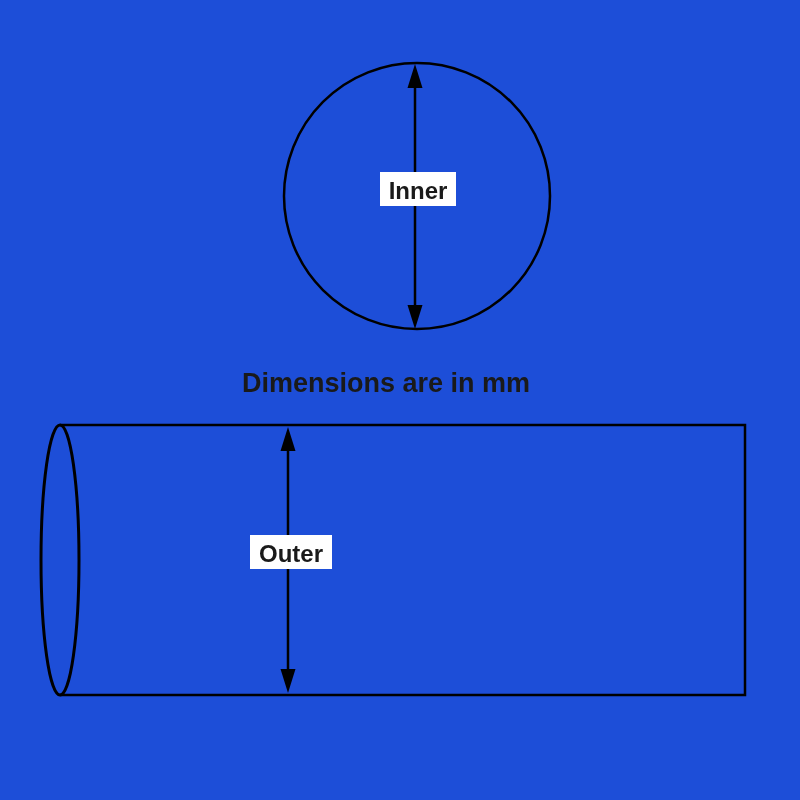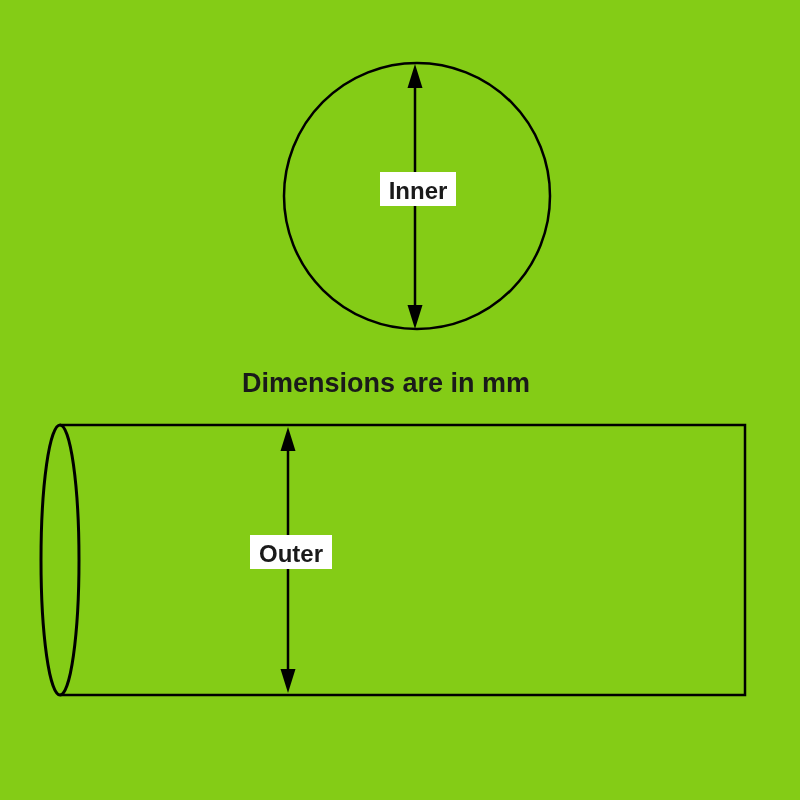--- a/index.html
+++ b/index.html
@@ -8,21 +8,21 @@
     width: 800px;
     height: 800px;
     background: #ffffff;
     overflow: hidden;
     font-family: "Liberation Sans", sans-serif;
   }
   .stage {
     position: relative;
     width: 800px;
     height: 800px;
-    background: #84cc16;
+    background: #1d4ed8;
   }
   svg { display: block; }
   .dim-label {
     font-family: "Liberation Sans", "DejaVu Sans", sans-serif;
     font-weight: bold;
     font-size: 24px;
     fill: #1a1a1a;
   }
   .caption-text {
     font-family: "Liberation Sans", "DejaVu Sans", sans-serif;

